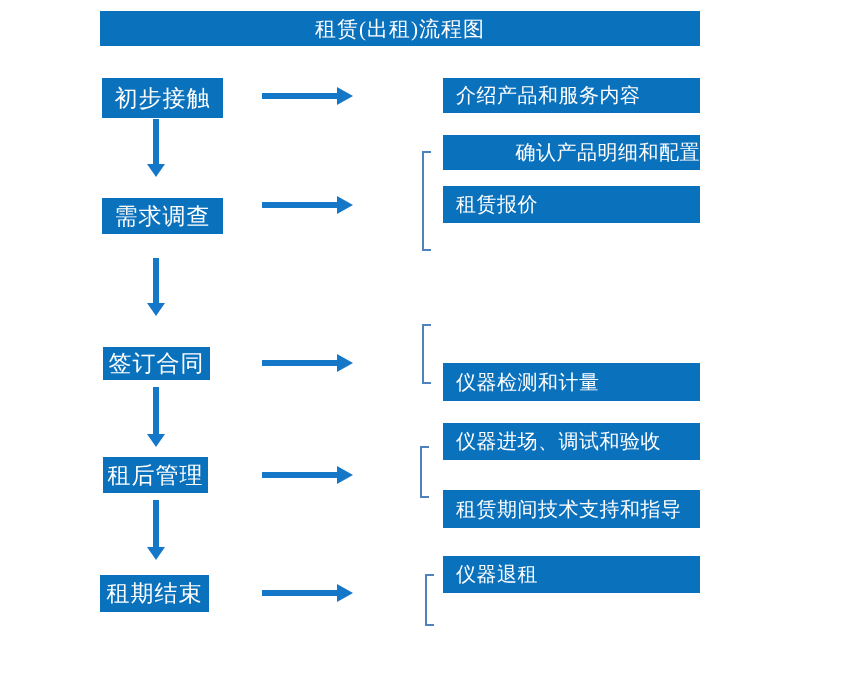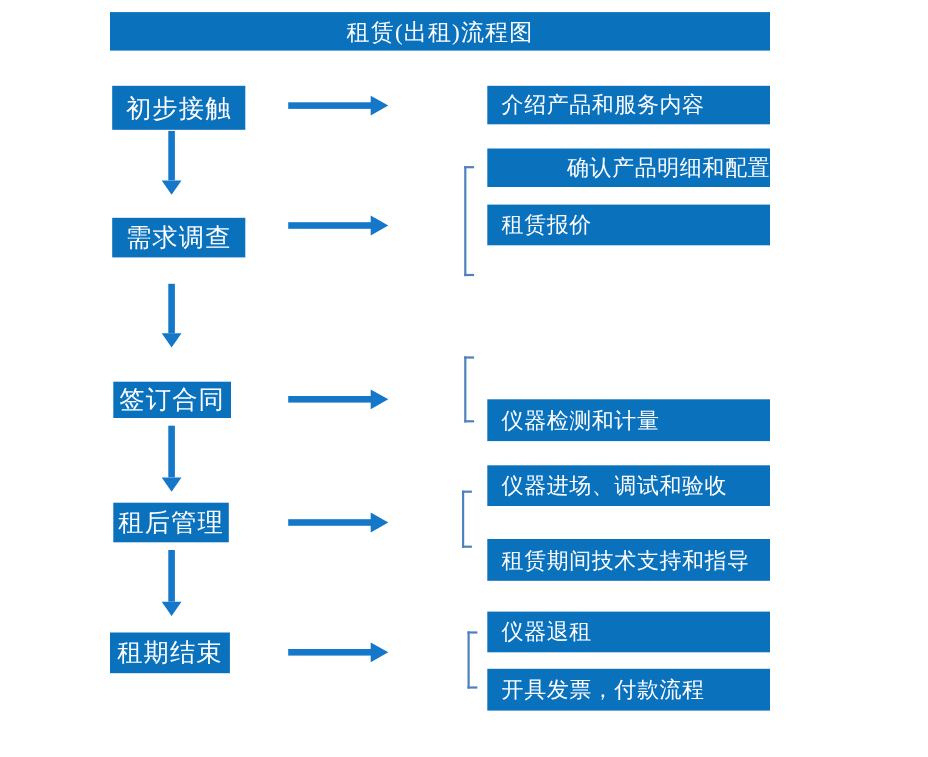--- a/index.html
+++ b/index.html
@@ -164,17 +164,14 @@
   </div>
   <div class="detail r7">
     <span>仪器进场、调试和验收</span>
   </div>
   <div class="detail r8">
     <span>租赁期间技术支持和指导</span>
   </div>
   <div class="detail r9">
     <span>仪器退租</span>
   </div>
-  <div class="detail r10">
-    <span>开具发票，付款流程</span>
-  </div>
 
 </div>
 
 </body></html>

